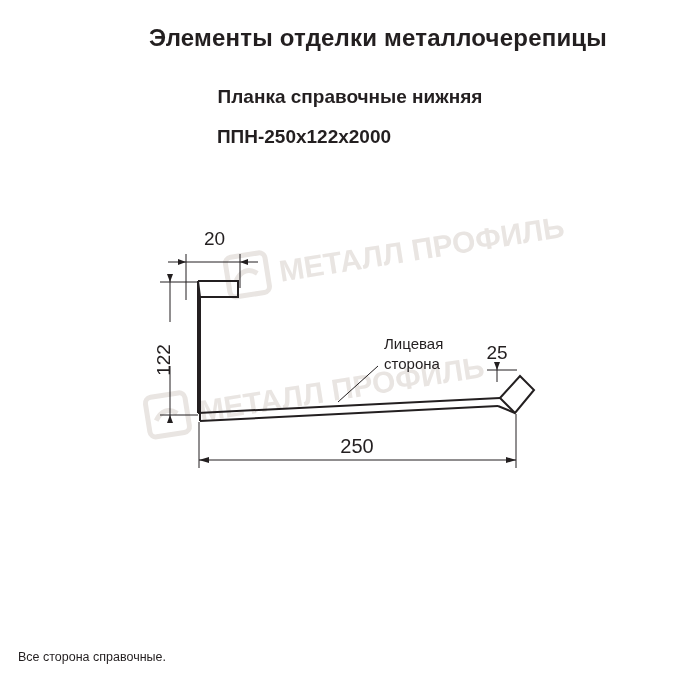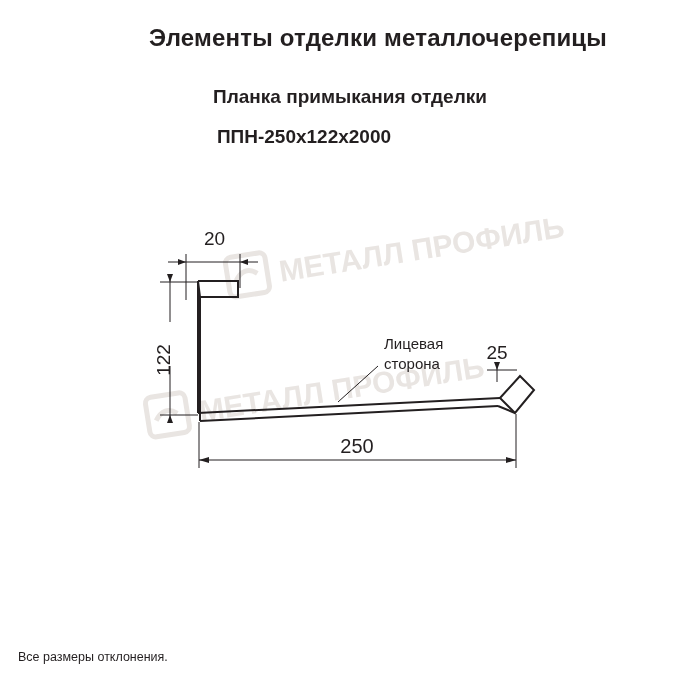--- a/index.html
+++ b/index.html
@@ -71,21 +71,21 @@
     font-weight: bold;
     fill: #e9e5e2;
   }
 </style>
 </head>
 <body>
 
 <div class="page">
 
   <div class="title-main">Элементы отделки металлочерепицы</div>
-  <div class="title-sub">Планка примыкания отделки</div>
+  <div class="title-sub">Планка справочные нижняя</div>
   <div class="title-code">ППН-250х122х2000</div>
 
   <div class="drawing">
     <svg width="700" height="380" viewBox="0 0 700 380">
 
       <g opacity="1">
         <g transform="translate(228,110) rotate(-9)">
           <g>
             <rect x="0" y="-22" width="40" height="40" rx="6" fill="none" stroke="#e9e5e2" stroke-width="5"></rect>
             <path d="M8 2 q10 -14 22 -4" fill="none" stroke="#e9e5e2" stroke-width="5"></path>
@@ -153,15 +153,15 @@
 
       <g stroke="#231f20" stroke-width="1" fill="none">
         <line x1="338" y1="232" x2="378" y2="196"></line>
       </g>
       <text x="384" y="179" font-size="15" fill="#231f20" font-family="Liberation Sans, sans-serif">Лицевая</text>
       <text x="384" y="199" font-size="15" fill="#231f20" font-family="Liberation Sans, sans-serif">сторона</text>
 
     </svg>
   </div>
 
-  <div class="footnote f1">Все размеры отклонения.</div>
+  <div class="footnote f1">Все сторона справочные.</div>
 
 </div>
 
 </body></html>

